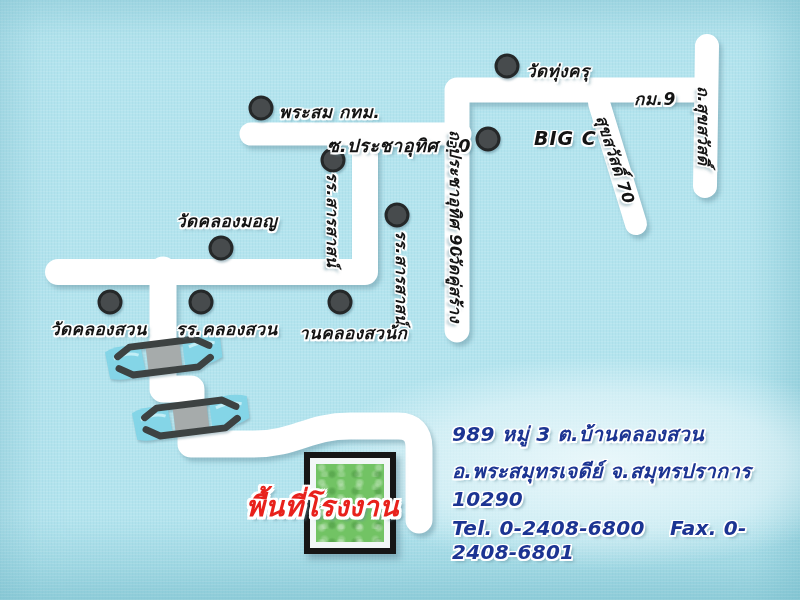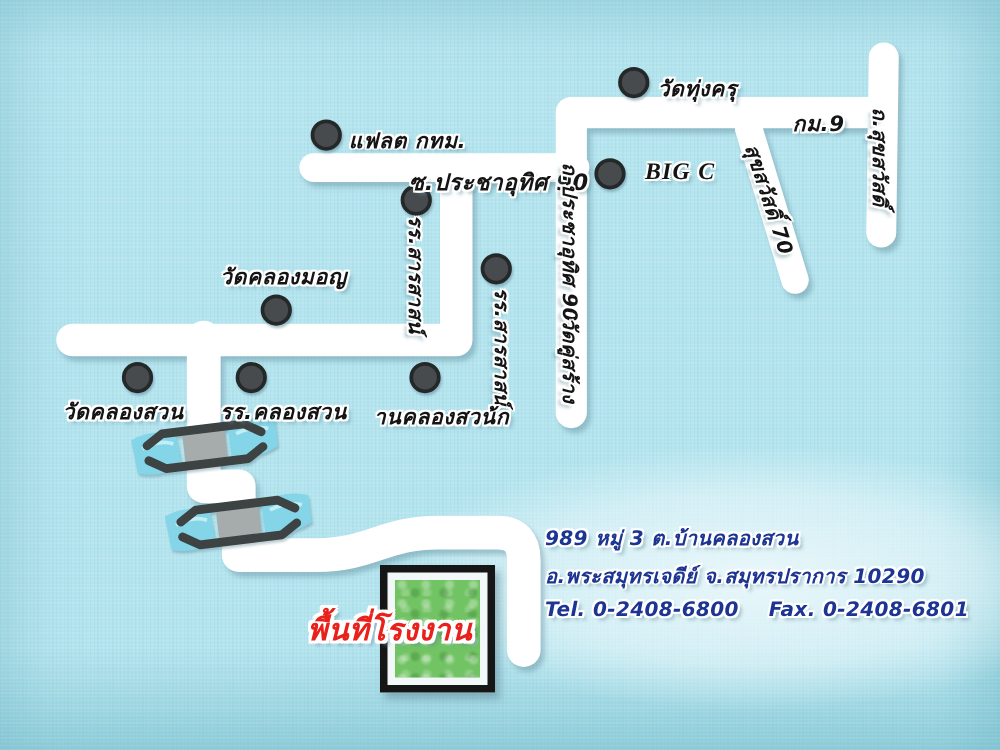--- a/index.html
+++ b/index.html
@@ -35,32 +35,32 @@
     box-sizing:border-box;border:6px solid #161616;background:#f2f7f7;padding:6px;
     box-shadow:4px 5px 6px rgba(90,130,145,.5);}
   .factory-green{width:100%;height:100%;
     background-color:#72c364;
     background-image:
       radial-gradient(circle at 30% 25%, rgba(255,255,255,.30) 2px, rgba(255,255,255,0) 5px),
       radial-gradient(circle at 70% 60%, rgba(35,105,30,.28) 2px, rgba(35,105,30,0) 5px),
       radial-gradient(circle at 50% 80%, rgba(255,255,255,.22) 2px, rgba(255,255,255,0) 5px);
     background-size:19px 15px, 23px 17px, 17px 13px;}
 
-  .factory-label{position:absolute;left:246px;top:484px;font-size:24px;font-weight:bold;font-style:italic;
+  .factory-label{position:absolute;left:246px;top:484px;font-size:28px;font-weight:bold;font-style:italic;
     color:#e8211b;white-space:nowrap;letter-spacing:.5px;
     text-shadow:-2.5px -2.5px 0 #fff, 2.5px -2.5px 0 #fff, -2.5px 2.5px 0 #fff, 2.5px 2.5px 0 #fff,
       0 -2.5px 0 #fff, 0 2.5px 0 #fff, -2.5px 0 0 #fff, 2.5px 0 0 #fff,
       4px 4px 3px rgba(95,140,155,.6);}
 
   .company{position:absolute;left:436px;top:418px;color:#1c3492;font-style:italic;font-weight:bold;
     text-shadow:-1.5px -1.5px 0 #fff, 1.5px -1.5px 0 #fff, -1.5px 1.5px 0 #fff, 1.5px 1.5px 0 #fff,
       0 -1.5px 0 #fff, 0 1.5px 0 #fff, -1.5px 0 0 #fff, 1.5px 0 0 #fff,
       3px 3px 3px rgba(95,140,155,.55);}
   .company .name{font-size:25px;margin-bottom:7px;letter-spacing:.5px;}
-  .company .line{font-size:16px;margin-bottom:5px;letter-spacing:.3px;}
+  .company .line{font-size:20px;margin-bottom:5px;letter-spacing:.3px;margin-left:16px;}
   .company .tel span{margin-right:18px;text-align:right;}
 </style>
 </head>
 <body>
 
 <div id="stage">
 
   <div class="ellipse-glow"></div>
 
   <svg class="map" width="800" height="600" viewBox="0 0 800 600">
@@ -96,23 +96,23 @@
       <circle cx="488" cy="139" r="11"></circle>
       <circle cx="333" cy="160" r="11"></circle>
       <circle cx="397" cy="215" r="11"></circle>
       <circle cx="221" cy="248" r="11"></circle>
       <circle cx="340" cy="302" r="11"></circle>
       <circle cx="110" cy="302" r="11"></circle>
       <circle cx="201" cy="302" r="11"></circle>
     </g>
   </svg>
 
-  <div class="maplabel" style="left:279px;top:98px;">แฟลต กทม.</div>
+  <div class="maplabel" style="left:279px;top:98px;">พระสม กทม.</div>
   <div class="maplabel" style="left:526px;top:57px;">วัดทุ่งครุ</div>
-  <div class="maplabel latin" style="left:516px;top:127px;font-family:Liberation Serif, serif;">BIG C</div>
+  <div class="maplabel latin" style="left:534px;top:127px;">BIG C</div>
   <div class="maplabel vert" style="left:345px;top:172px;font-size:16px;">รร.สารสาสน์</div>
   <div class="maplabel vert" style="left:414px;top:230px;font-size:16px;">รร.สารสาสน์</div>
   <div class="maplabel" style="left:176px;top:207px;">วัดคลองมอญ</div>
   <div class="maplabel" style="left:299px;top:319px;">านคลองสวน้ก</div>
   <div class="maplabel" style="left:50px;top:315px;">วัดคลองสวน</div>
   <div class="maplabel" style="left:176px;top:315px;">รร.คลองสวน</div>
 
   <div class="maplabel" style="left:327px;top:131px;font-size:18px;">ซ.ประชาอุทิศ 90</div>
   <div class="maplabel vert" style="left:468px;top:130px;font-size:16px;">ถ.ประชาอุทิศ 90</div>
   <div class="maplabel vert" style="left:468px;top:254px;font-size:16px;">วัดคู่สร้าง</div>

